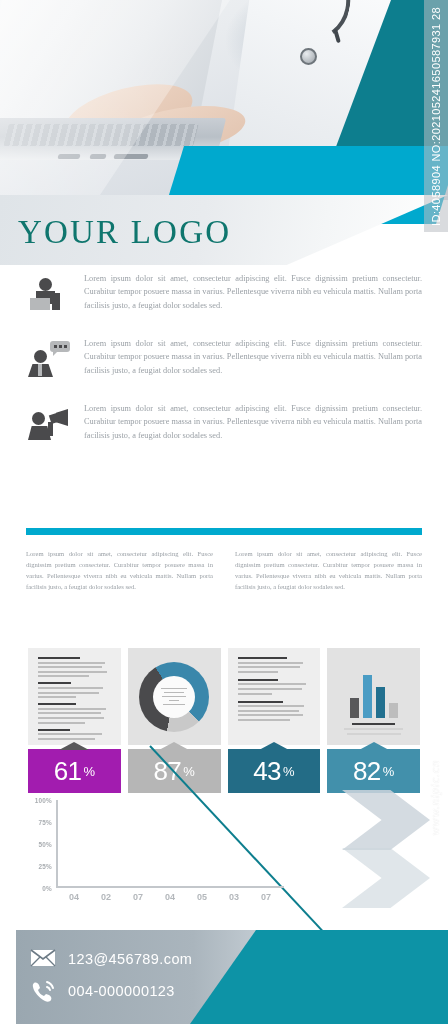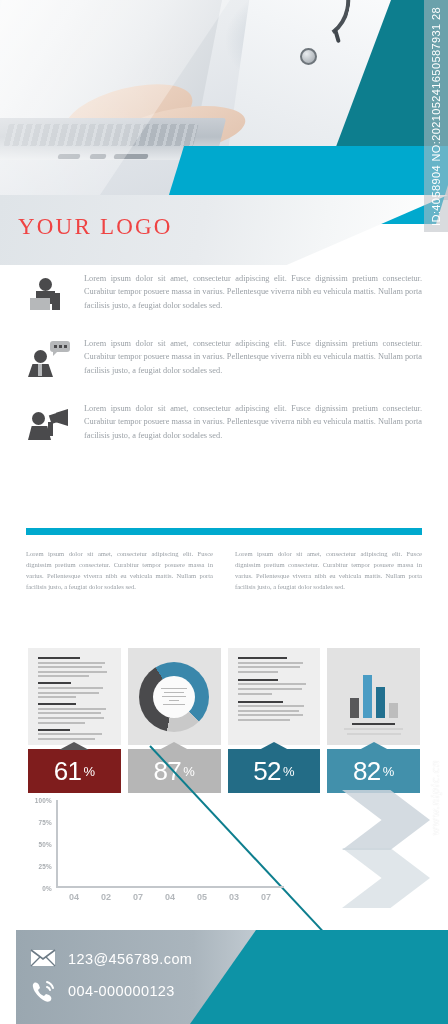--- a/index.html
+++ b/index.html
@@ -49,21 +49,21 @@
     background:#00a9ce; clip-path:polygon(8% 0,100% 0,92% 100%,0 100%); }
   
   .teal-block { position:absolute; right:0; top:0; width:150px; height:160px;
     background:#0d7e8e; clip-path:polygon(62% 0,100% 0,100% 100%,22% 100%); }
 
   
   .logo-band { position:absolute; left:0; top:195px; width:448px; height:70px;
     background:linear-gradient(100deg,#dfe4e8 0%,#e8ebee 45%,#f4f6f7 72%,#ffffff 100%);
     clip-path:polygon(0 0,100% 0,64% 100%,0 100%); }
   .logo-text { position:absolute; left:18px; top:214px; font-family:"Liberation Serif", serif;
-    font-size:23px; letter-spacing:2.2px; color:#ef4444; font-weight:400; }
+    font-size:33px; letter-spacing:2.2px; color:#0f766e; font-weight:400; }
 
   
   .idtag { position:absolute; right:0; top:0; width:24px; height:232px;
     background:rgba(185,190,195,.55); display:flex; align-items:center; justify-content:center; }
   .idtag span { writing-mode:vertical-rl; transform:rotate(180deg); font-size:11px;
     color:#fff; letter-spacing:.4px; white-space:nowrap; font-family:"Liberation Sans", sans-serif; }
 
   
   .features { position:absolute; left:0; top:272px; width:448px; }
   .feature { display:flex; gap:14px; padding:0 26px 0 28px; margin-bottom:19px; align-items:flex-start; }
@@ -253,21 +253,21 @@
           <div class="tl" style="width:52%"></div>
         <div class="tl dark" style="width:52%;margin-top:5px"></div>
           <div class="tl" style="width:93%"></div>
         <div class="tl" style="width:86%"></div>
           <div class="tl" style="width:91%"></div>
         <div class="tl" style="width:64%"></div>
         <div class="tl dark" style="width:44%;margin-top:5px"></div>
           <div class="tl" style="width:88%"></div>
         <div class="tl" style="width:78%"></div>
       </div>
-      <div class="pct" style="background:#7f1d1d;color:#58585a;">
+      <div class="pct" style="background:#a21caf;color:#58585a;">
         <span class="pct-num">61</span>
         <span class="pct-sym">%</span>
       </div>
     </div>
 
     <div class="panel">
       <div class="thumb alt">
         <div class="donut" style="background:conic-gradient(from -32deg,#3a87ab 0 166deg,#c9c9c9 166deg 224deg,#4a4a4c 224deg 360deg);">
           <div class="donut-hole">
             <i style="width:26px"></i>
@@ -294,21 +294,21 @@
           <div class="tl" style="width:94%"></div>
         <div class="tl" style="width:88%"></div>
           <div class="tl" style="width:48%"></div>
         <div class="tl dark" style="width:62%;margin-top:6px"></div>
           <div class="tl" style="width:92%"></div>
         <div class="tl" style="width:85%"></div>
           <div class="tl" style="width:90%"></div>
         <div class="tl" style="width:72%"></div>
       </div>
       <div class="pct" style="background:#236c86;color:#236c86;">
-        <span class="pct-num">52</span>
+        <span class="pct-num">43</span>
         <span class="pct-sym">%</span>
       </div>
     </div>
 
     <div class="panel">
       <div class="thumb alt">
         <div class="mini-bars">
           <b style="height:40%;background:#58585a"></b>
           <b style="height:86%;background:#4a9cc4"></b>
           <b style="height:62%;background:#22708f"></b>

